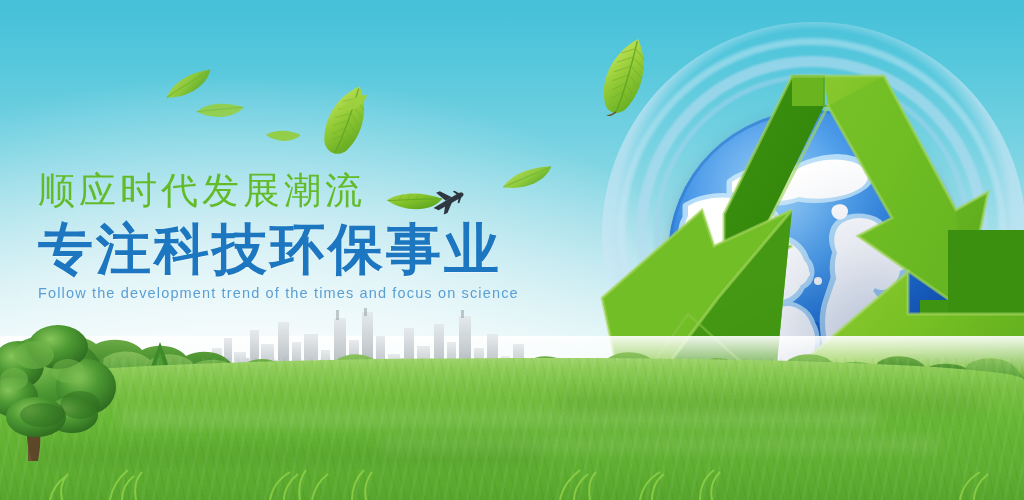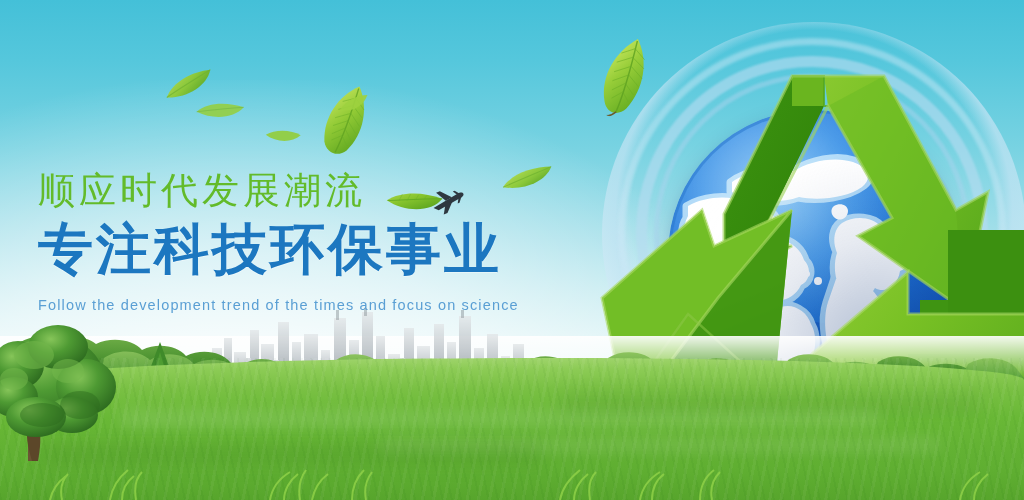--- a/index.html
+++ b/index.html
@@ -253,21 +253,20 @@
     margin-top: 2px;
     white-space: nowrap;
     text-shadow: 0 1px 0 rgba(255,255,255,0.4);
   }
   .tagline {
     font-family: "Liberation Sans", sans-serif;
     font-size: 14.5px;
     line-height: 23px;
     letter-spacing: 1.15px;
     color: #5a9fd4;
-    margin-top: 12px;
     width: 530px;
   }
   .tagline .l2 { display:block; padding-left: 14px; }
 </style>
 </head>
 <body>
 
 <div id="banner">
 
   <div class="sky"></div>

